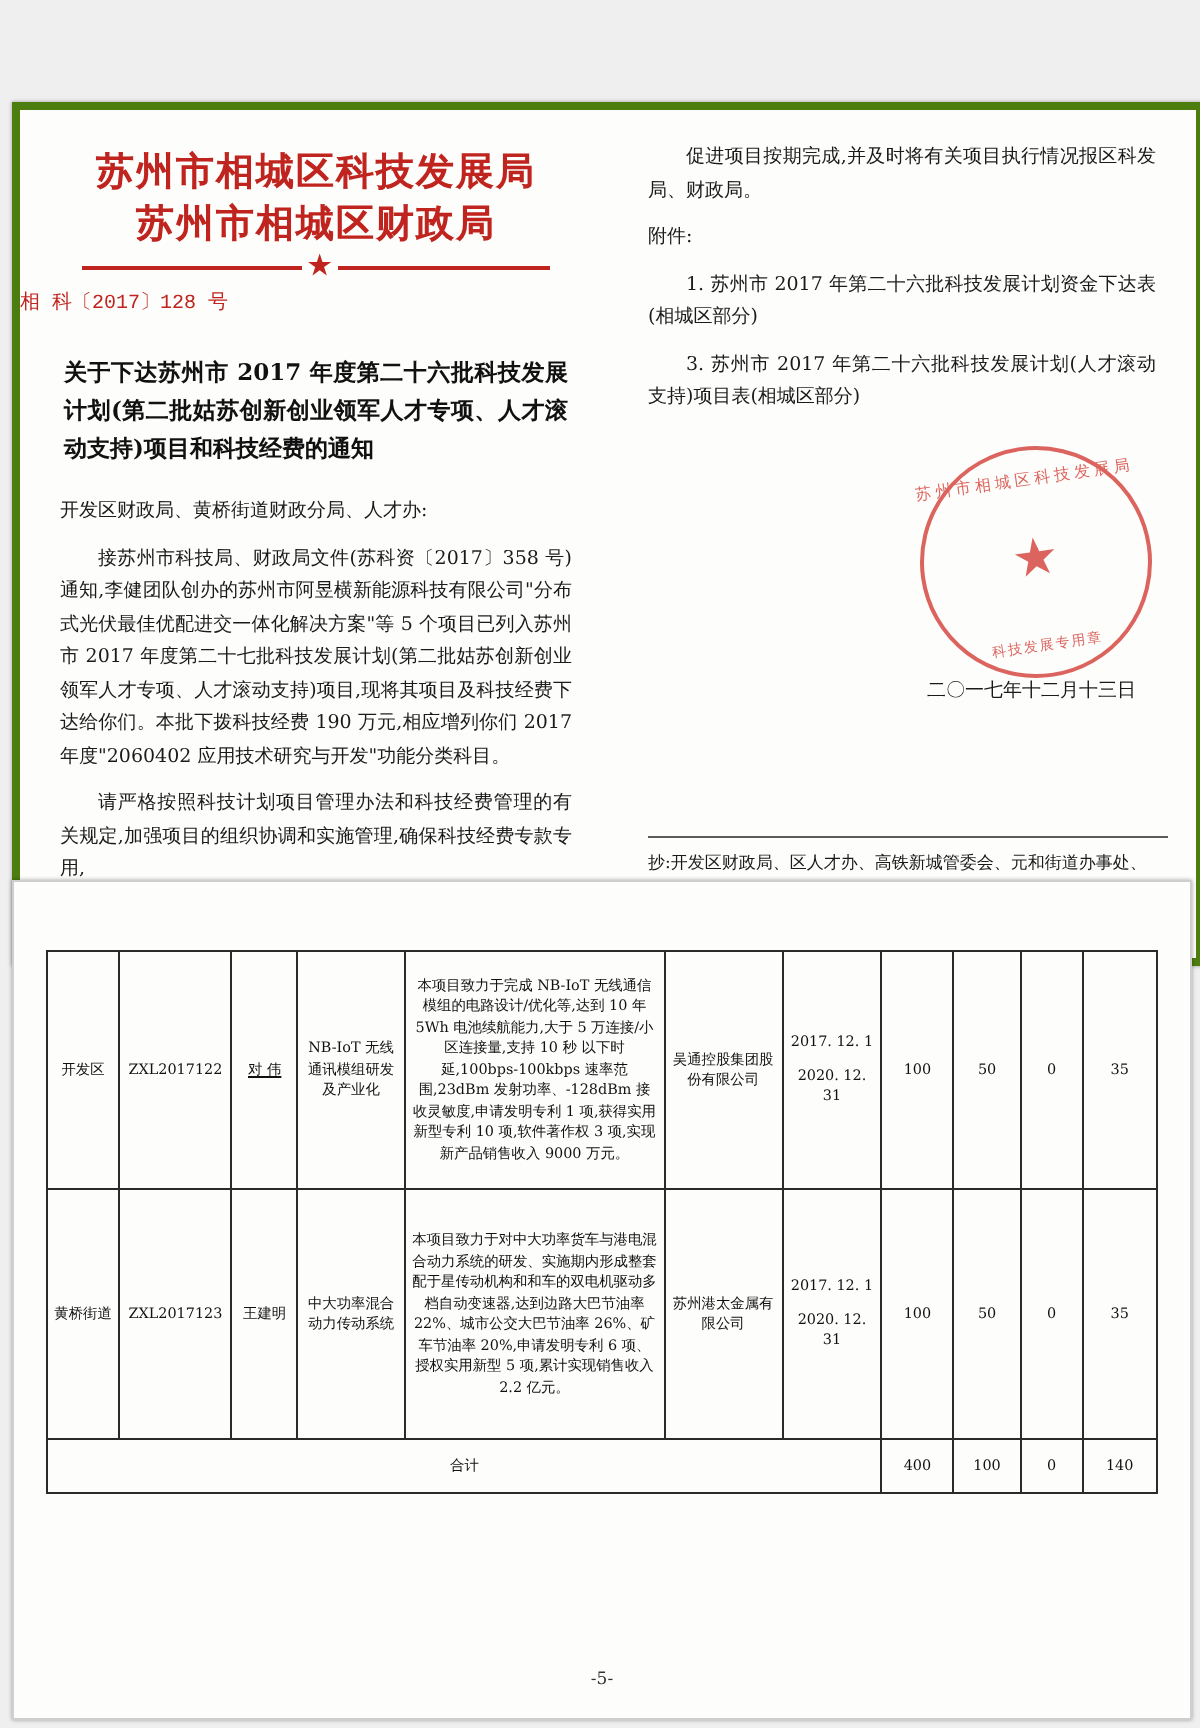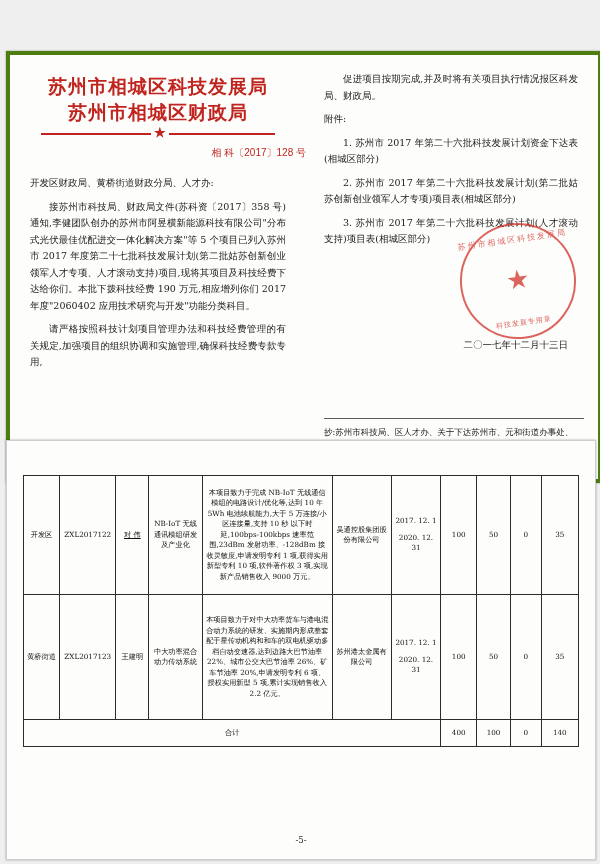--- a/index.html
+++ b/index.html
@@ -35,22 +35,22 @@
   .lh-line{font-size:19px;letter-spacing:1px;line-height:26px;}
   .lh-rule{
     width:234px;height:2px;background:#c0241f;margin:8px auto 0 auto;
     position:relative;
   }
   .lh-rule:after{
     content:"★";position:absolute;left:50%;top:-8px;margin-left:-7px;
     color:#c0241f;font-size:13px;background:#fdfdfb;padding:0 3px;
   }
   .doc-no{
-    color:#c0241f;font-size:10px;text-align:right;margin-top:10px;
-    font-family:Liberation Sans, sans-serif;line-height:16px;
+    color:#c0241f;font-size:10px;text-align:left;margin-top:10px;
+    font-family:Liberation Mono, monospace;line-height:16px;
   }
   .doc-title{
     margin:16px 22px 0 22px;
     font-family:"DejaVu Serif","Liberation Serif",serif;
     font-size:11.5px;line-height:19px;text-align:justify;font-weight:bold;
     color:#111;
   }
   .body-text{
     margin:14px 20px 0 20px;
     font-family:"DejaVu Serif","Liberation Serif",serif;
@@ -133,48 +133,48 @@
     <div class="letterhead">
       <div class="lh-line">苏州市相城区科技发展局</div>
       <div class="lh-line">苏州市相城区财政局</div>
       <div class="lh-rule"></div>
     </div>
 
     <div class="doc-no">
       <div>相 科〔2017〕128 号</div>
     </div>
 
+    <div class="doc-title">关于下达苏州市 2017 年度第二十六批科技发展计划(第二批姑苏创新创业领军人才专项、人才滚动支持)项目和科技经费的通知</div>
 
     <div class="body-text">
       <p class="noindent">开发区财政局、黄桥街道财政分局、人才办:</p>
       <p>接苏州市科技局、财政局文件(苏科资〔2017〕358 号)通知,李健团队创办的苏州市阿昱横新能源科技有限公司"分布式光伏最佳优配进交一体化解决方案"等 5 个项目已列入苏州市 2017 年度第二十七批科技发展计划(第二批姑苏创新创业领军人才专项、人才滚动支持)项目,现将其项目及科技经费下达给你们。本批下拨科技经费 190 万元,相应增列你们 2017 年度"2060402 应用技术研究与开发"功能分类科目。</p>
       <p>请严格按照科技计划项目管理办法和科技经费管理的有关规定,加强项目的组织协调和实施管理,确保科技经费专款专用,</p>
     </div>
 
   </div>
 
   <div class="col" id="col-right">
 
     <div class="body-text">
       <p>促进项目按期完成,并及时将有关项目执行情况报区科发局、财政局。</p>
       <p class="noindent">附件:</p>
       <p class="attach-item">1. 苏州市 2017 年第二十六批科技发展计划资金下达表(相城区部分)</p>
-      <p class="attach-item">2. 苏州市 2017 年第二十六批科技发展计划(第二批姑苏创新创业领军人才专项)项目表(相城区部分)</p>
       <p class="attach-item">3. 苏州市 2017 年第二十六批科技发展计划(人才滚动支持)项目表(相城区部分)</p>
     </div>
 
     <div class="seal">
       <div class="stxt">苏州市相城区科技发展局</div>
       <div class="sbtm">科技发展专用章</div>
     </div>
 
     <div class="sign-date">二〇一七年十二月十三日</div>
 
     <div class="cc-block">
-      <div>抄:苏州市科技局、区人才办、关于下达苏州市、元和街道办事处、</div>
+      <div>抄:开发区财政局、区人才办、高铁新城管委会、元和街道办事处、</div>
       <div>渭塘镇、望亭镇人民政府、有关人才企业</div>
     </div>
 
     <div class="pg-num-right">-2-</div>
   </div>
 </div>
 
 <div class="page" id="page-bottom">
 
   <table class="grid">

